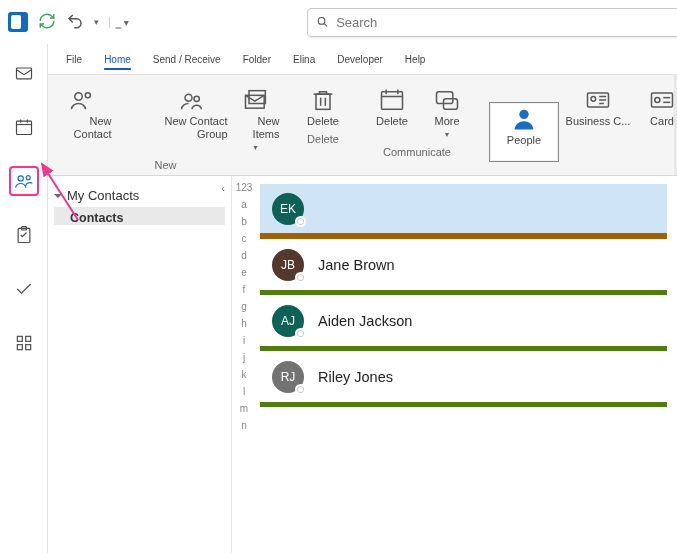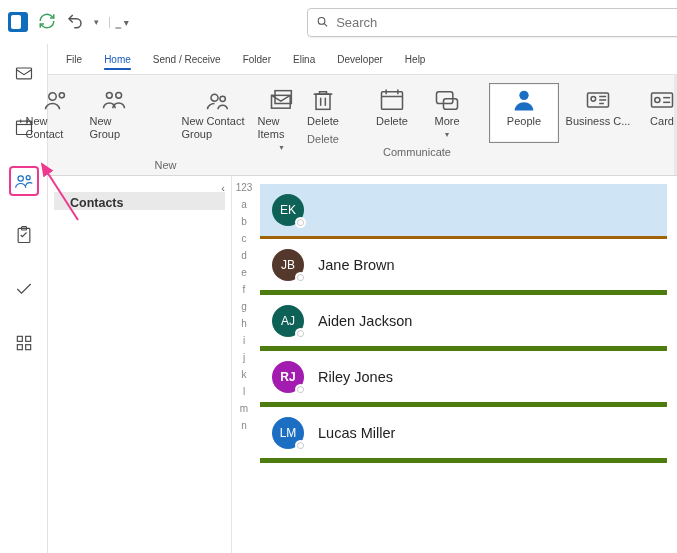--- a/index.html
+++ b/index.html
@@ -27,21 +27,21 @@
 
   
   .menubar{ position:absolute; left:48px; top:44px; right:0; height:30px; display:flex; align-items:center; padding:0 18px; gap:22px;}
   .menubar span{ color:#444; cursor:pointer; font-size:10px;}
   .menubar .active{ color:#185ABD; text-decoration:underline; text-underline-offset:5px; text-decoration-thickness:2px;}
 
   
   .ribbon { position:absolute; left:48px; top:74px; right:0; height:102px; background:#f5f5f5; border-top:1px solid #e1e1e1; border-bottom:1px solid #d8d8d8; display:flex;}
   .rgroup{ display:flex; flex-direction:column; align-items:center; padding:4px 6px 0 6px; }
   .rgroup .buttons{ display:flex; gap:4px; align-items:flex-start; padding-top:4px;}
-  .rbutton { display:flex; flex-direction:column; align-items:center; justify-content:flex-start; width:60px; cursor:pointer; padding:2px 0; font-size:11px; color:#444; text-align:left; line-height:13px;}
+  .rbutton { display:flex; flex-direction:column; align-items:center; justify-content:flex-start; width:60px; cursor:pointer; padding:2px 0; font-size:11px; color:#444; text-align:right; line-height:13px;}
   .rbutton .ico{height:30px;display:flex;align-items:center;justify-content:center;}
   .rbutton svg{width:28px;height:28px;stroke:#5a5a5a;fill:none;stroke-width:1.3;}
   .rgroup .label{ font-size:11px; color:#666; text-align:center; padding:3px 0 2px 0; width:100%;}
   .rsep{ width:1px; background:#d8d8d8; margin:6px 6px;}
   .rbutton.selected{ border:1px solid #888; background:#fff; box-shadow:0 0 0 1px rgba(0,0,0,.05) inset; padding:1px 0;}
   .rbutton .dd{font-size:8px;color:#666;}
   .ribbon-scroll{position:absolute;right:0;top:0;bottom:0;width:3px;background:#e8e8e8;}
 
   
   .main { position:absolute; left:48px; top:176px; right:0; bottom:0; display:flex; }
@@ -49,21 +49,21 @@
   .folderpane .collapse{ position:absolute; right:6px; top:6px; color:#666; font-size:11px;}
   .folderpane .tree{ padding:12px 6px 0 6px;}
   .folderpane .my{ font-size:13px; color:#333; display:flex; align-items:center; gap:3px; cursor:pointer;}
   .folderpane .my::before{content:"";display:inline-block;border-top:4px solid #666;border-left:4px solid transparent;border-right:4px solid transparent;margin-right:2px;transform:rotate(0deg);}
   .folderpane .contacts{ margin:4px 0 0 0; padding:4px 8px 0 16px; background:#e9e9e9; font-weight:600; font-size:12.5px;}
 
   .listpane{ flex:1; display:flex; }
   .alphabar{ width:24px; padding:6px 0 0 0; text-align:center; font-size:10px; color:#888; display:flex; flex-direction:column; gap:6px;}
   .contacts-list{ flex:1; padding:8px 10px 0 4px; display:flex; flex-direction:column; gap:1px;}
   .contact{ display:flex; align-items:center; height:55px; padding:0 12px; border-bottom:5px solid #4d7c0f; cursor:pointer; gap:14px;}
-  .contact.selected{ background:#cfe5f6; border-bottom:3px solid #a16207;gap:36px;}
+  .contact.selected{ background:#cfe5f6; border-bottom:6px solid #a16207;gap:36px;}
   .avatar{ width:32px;height:32px;border-radius:50%; display:flex;align-items:center;justify-content:center;color:#fff;font-size:12px;font-weight:400;position:relative;}
   .avatar .presence{position:absolute;right:-2px;bottom:-2px;width:11px;height:11px;border-radius:50%;background:#fff;border:2px solid #fff;box-shadow:0 0 0 1px #c9c9c9 inset;}
   .contact .name{ font-size:14.5px; color:#222;}
 
   
   .arrow{position:absolute;left:36px;top:152px;pointer-events:none;z-index:20;}
 </style>
 </head>
 <body>
 
@@ -168,31 +168,20 @@
       <div class="rbutton">
         <div class="ico">
             <svg viewBox="0 0 24 24">
               <circle cx="9" cy="9" r="3.2"></circle>
               <path d="M3 20c0-3 3-5 6-5s6 2 6 5"></path>
               <circle cx="17" cy="8" r="2.2"></circle>
             </svg>
           </div>
         <span>New Contact</span>
       </div>
-      <div class="rbutton" style="width:48px;">
-        <div class="ico">
-            <svg viewBox="0 0 24 24">
-              <circle cx="8" cy="8" r="2.5"></circle>
-              <circle cx="16" cy="8" r="2.5"></circle>
-              <path d="M3 19c0-2.5 2.5-4.5 5-4.5s5 2 5 4.5"></path>
-              <path d="M11 19c0-2.5 2.5-4.5 5-4.5s5 2 5 4.5"></path>
-            </svg>
-          </div>
-        <span>New Group</span>
-      </div>
       <div class="rbutton" style="width:72px;margin-left:40px;">
         <div class="ico">
             <svg viewBox="0 0 24 24">
               <circle cx="9" cy="10" r="3"></circle>
               <circle cx="16" cy="11" r="2.3"></circle>
               <path d="M3 20c0-3 3-5 6-5"></path>
               <path d="M12 20c0-2 2-3.5 4-3.5s4 1.5 4 3.5"></path>
             </svg>
           </div>
         <span>New Contact Group</span>
@@ -252,21 +241,21 @@
           </div>
         <span>More</span>
         <span class="dd">▾</span>
       </div>
     </div>
     <div class="label">Communicate</div>
   </div>
   <div class="rsep"></div>
   <div class="rgroup" style="flex:1;">
     <div class="buttons">
-      <div class="rbutton selected" style="width:70px;height:60px;">
+      <div class="rbutton selected" style="width:70px;height:60px;margin-top:19px;">
         <div class="ico">
             <svg viewBox="0 0 24 24" stroke="#1B6EC2" fill="#1B6EC2">
               <circle cx="12" cy="8" r="4" fill="#1B6EC2" stroke="none"></circle>
               <path d="M4 21c0-4 4-7 8-7s8 3 8 7" fill="#1B6EC2" stroke="none"></path>
             </svg>
           </div>
         <span>People</span>
       </div>
       <div class="rbutton" style="width:70px;">
         <div class="ico">
@@ -294,20 +283,23 @@
     </div>
     <div class="label">&nbsp;</div>
   </div>
   <div class="ribbon-scroll"></div>
 </div>
 
 <div class="main">
   <div class="folderpane">
     <div class="collapse">‹</div>
     <div class="tree">
+      <div class="my">
+          <span>My Contacts</span>
+        </div>
       <div class="contacts">Contacts</div>
     </div>
   </div>
   <div class="listpane">
     <div class="alphabar" id="alphabar">
         <span>123</span>
         <span>a</span>
         <span>b</span>
         <span>c</span>
         <span>d</span>
@@ -328,22 +320,18 @@
         </div>
         <div class="contact">
           <div class="avatar" style="background: rgb(85, 56, 44);">JB<div class="presence"></div></div>
           <div class="name">Jane Brown</div>
         </div>
         <div class="contact">
           <div class="avatar" style="background: rgb(14, 97, 87);">AJ<div class="presence"></div></div>
           <div class="name">Aiden Jackson</div>
         </div>
         <div class="contact">
-          <div class="avatar" style="background: #a21caf; font-weight: bold;">RJ<div class="presence"></div></div>
+          <div class="avatar" style="background: #737373;">RJ<div class="presence"></div></div>
           <div class="name">Riley Jones</div>
         </div>
-        <div class="contact">
-          <div class="avatar" style="background: rgb(27, 110, 194);">LM<div class="presence"></div></div>
-          <div class="name">Lucas Miller</div>
-        </div>
       </div>
   </div>
 </div>
 
 </body></html>

